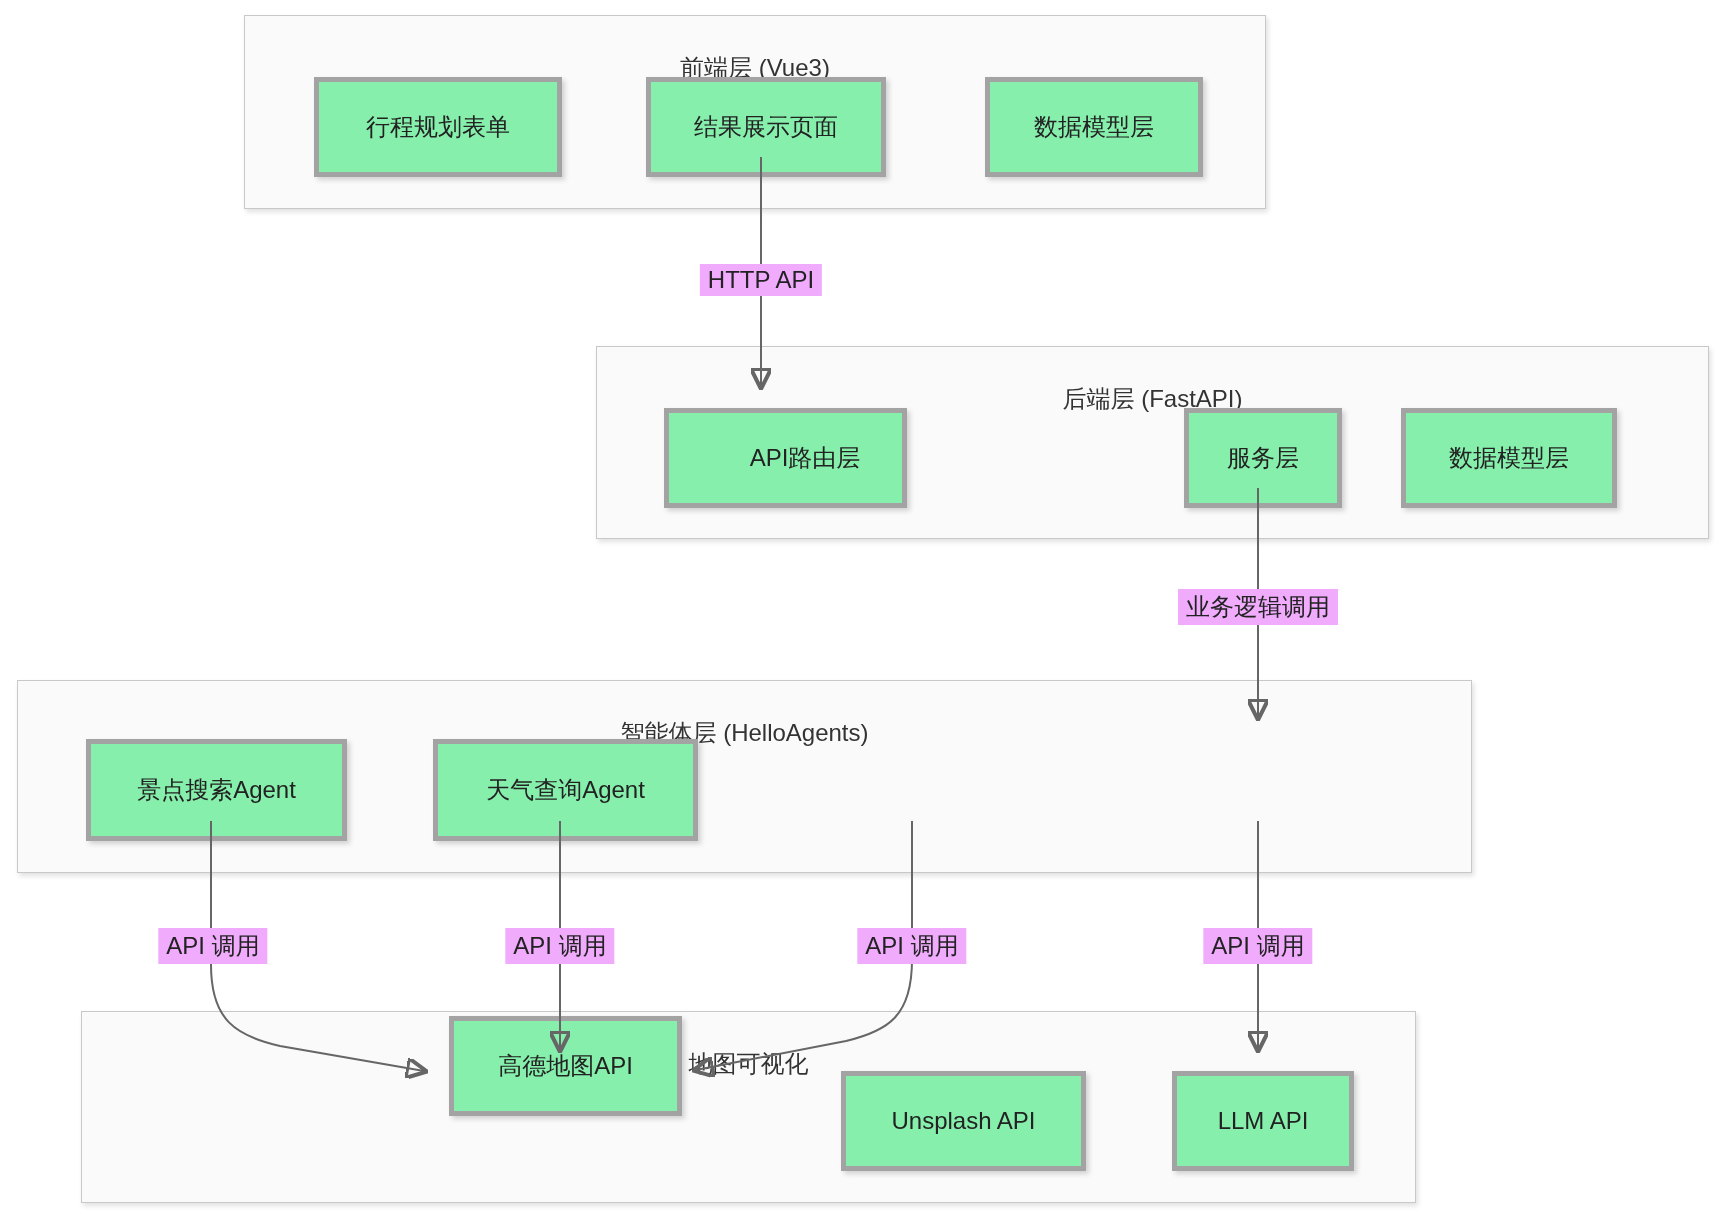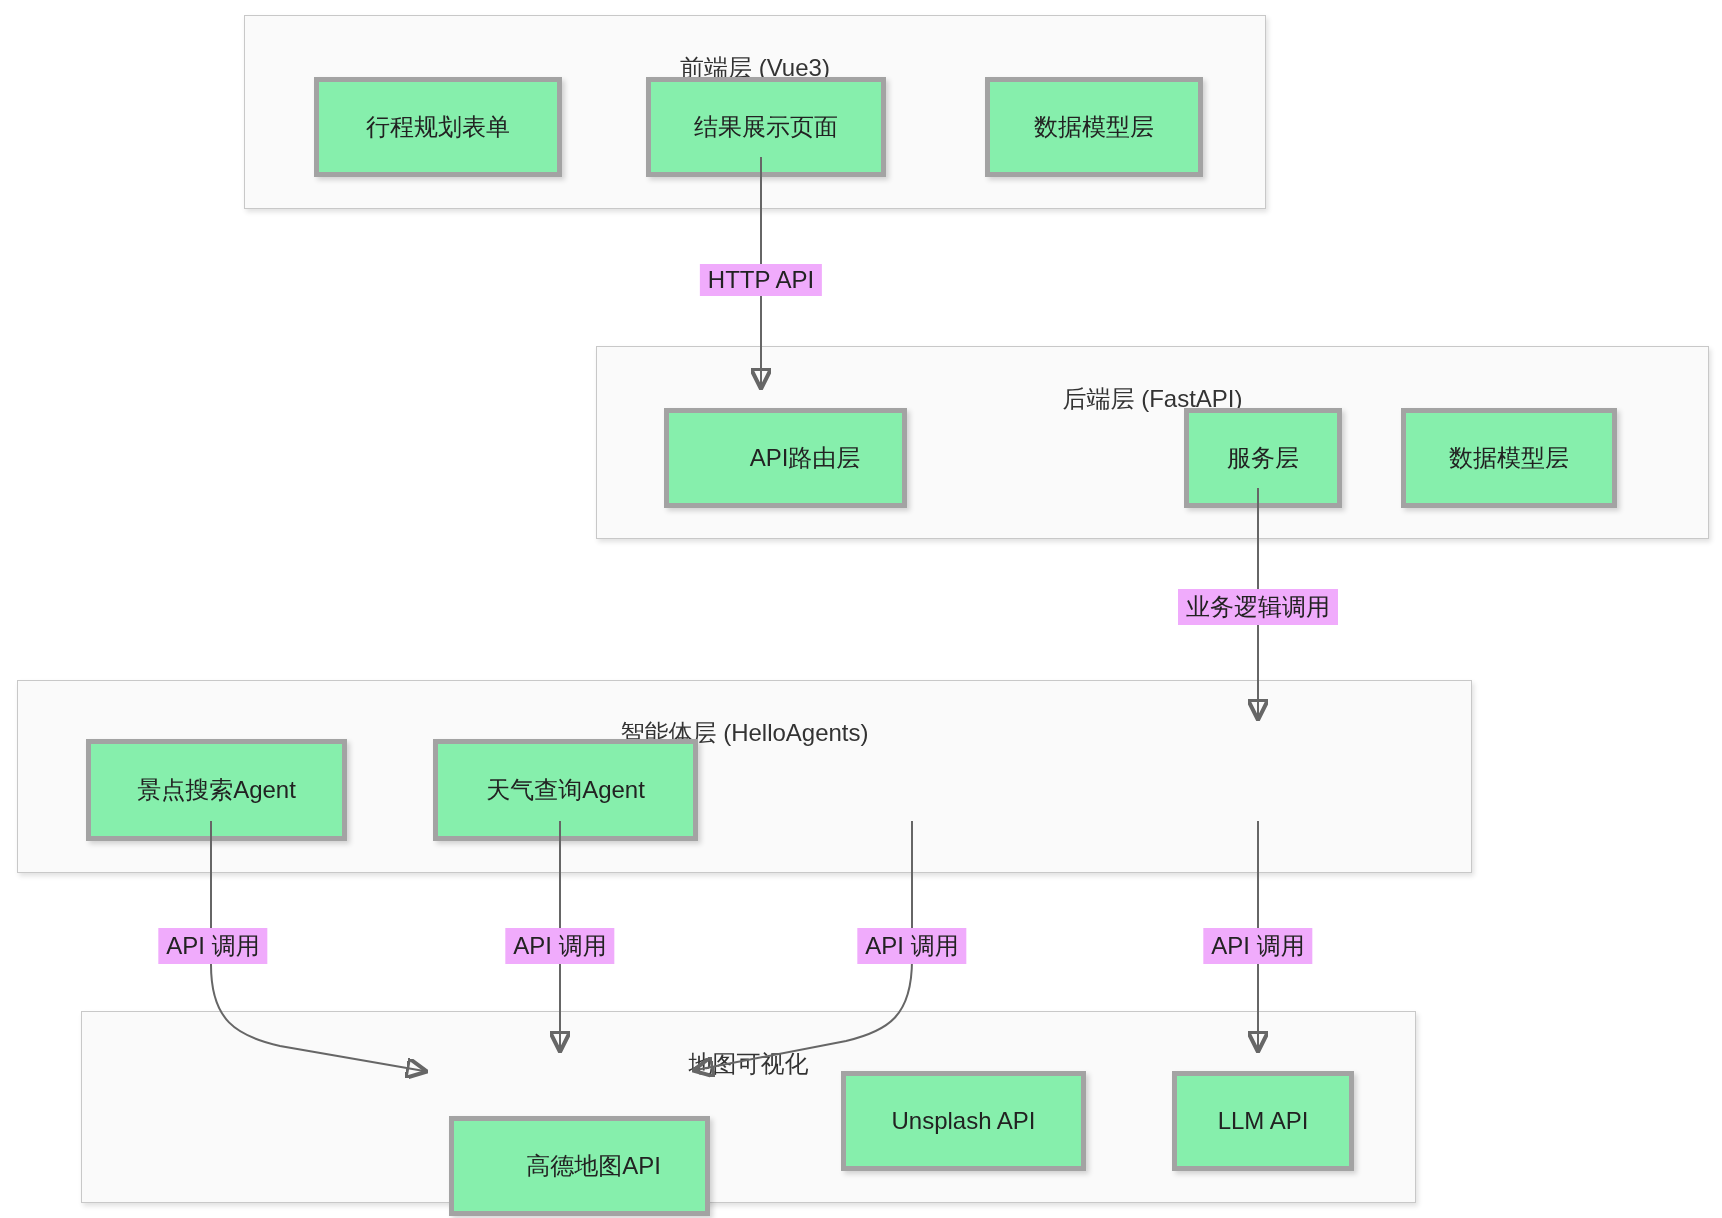--- a/index.html
+++ b/index.html
@@ -53,21 +53,21 @@
   <div class="node" style="left:646px;top:67px;width:230px;height:90px;">结果展示页面</div>
   <div class="node" style="left:985px;top:67px;width:208px;height:90px;">数据模型层</div>
 
   <div class="node" style="left:664px;top:398px;width:194px;height:90px;padding-left:39px;">API路由层</div>
   <div class="node" style="left:1184px;top:398px;width:148px;height:90px;">服务层</div>
   <div class="node" style="left:1401px;top:398px;width:206px;height:90px;">数据模型层</div>
 
   <div class="node" style="left:86px;top:729px;width:251px;height:92px;">景点搜索Agent</div>
   <div class="node" style="left:433px;top:729px;width:255px;height:92px;">天气查询Agent</div>
 
-  <div class="node" style="left:449px;top:1106px;width:223px;height:90px;padding-left:28px;">高德地图API</div>
+  <div class="node" style="left:449px;top:1006px;width:223px;height:90px;">高德地图API</div>
   <div class="node" style="left:841px;top:1061px;width:235px;height:90px;">Unsplash API</div>
   <div class="node" style="left:1172px;top:1061px;width:172px;height:90px;">LLM API</div>
 
   <svg class="edges" viewBox="0 0 1722 1218">
     <defs>
       <marker id="arrow" viewBox="0 0 10 10" refX="8.5" refY="5" markerWidth="11" markerHeight="10" orient="auto-start-reverse">
         <path d="M0,0 L10,5 L0,10 z" fill="#666666" stroke="none"></path>
       </marker>
     </defs>
     <path d="M 761 157 L 761 386" marker-end="url(#arrow)"></path>

